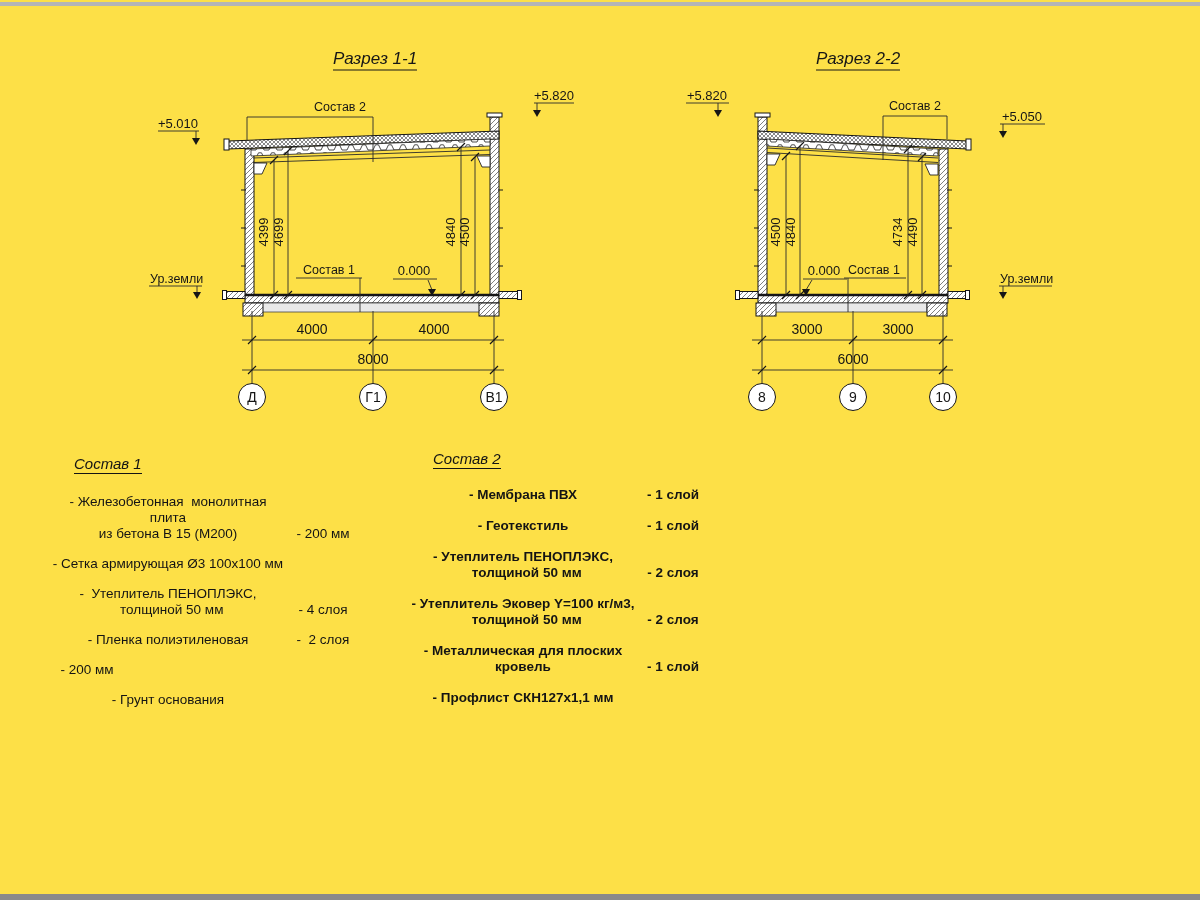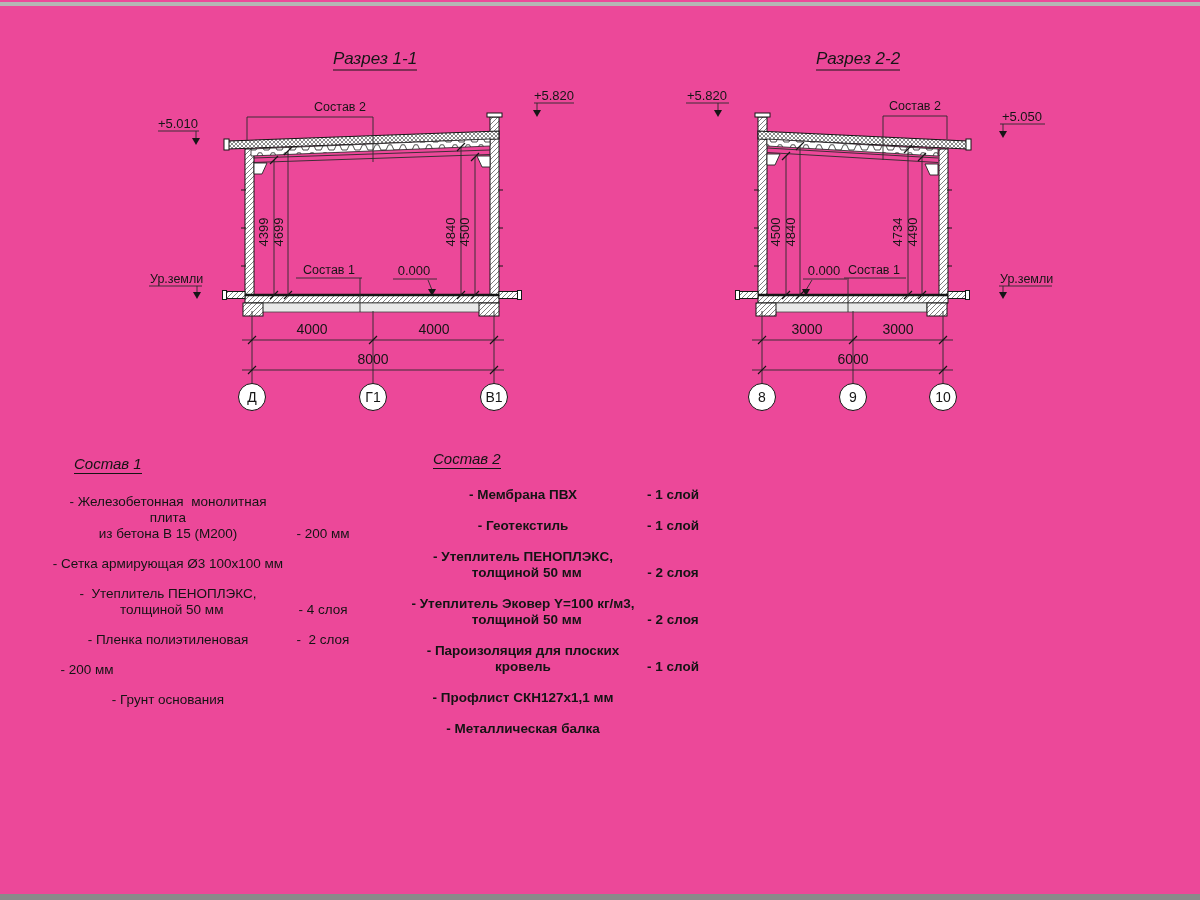--- a/index.html
+++ b/index.html
@@ -1,16 +1,16 @@
 <!DOCTYPE html>
 <html><head>
 <meta charset="utf-8">
 <style>
   html,body{margin:0;padding:0;background:#fff;}
-  .page{position:relative;width:1200px;height:900px;background:#ec4899;overflow:hidden;
+  .page{position:relative;width:1200px;height:900px;background:#fde047;overflow:hidden;
         font-family:"Liberation Sans",sans-serif;color:#161616;}
   .border-top{position:absolute;left:0;top:2px;width:100%;height:4px;background:#b5b5b5;}
   .border-bottom{position:absolute;left:0;bottom:0;width:100%;height:6px;background:#8a8a8a;}
   svg.drawings{position:absolute;left:0;top:0;width:1200px;height:430px;}
   svg text{font-family:"Liberation Sans",sans-serif;fill:#161616;}
   .tt{font-size:17px;font-style:italic;}
   .lb{font-size:12.5px;}
   .dm{font-size:14px;}
   .dmr{font-size:13px;}
   .ax{font-size:14px;}
@@ -244,27 +244,23 @@
       <span class="nm">- Утеплитель ПЕНОПЛЭКС,
   толщиной 50 мм</span>
       <span class="qty">- 2 слоя</span>
     </div>
     <div class="row">
       <span class="nm">- Утеплитель Эковер Y=100 кг/м3,
   толщиной 50 мм</span>
       <span class="qty">- 2 слоя</span>
     </div>
     <div class="row">
-      <span class="nm">- Пароизоляция для плоских кровель</span>
+      <span class="nm">- Металлическая для плоских кровель</span>
       <span class="qty">- 1 слой</span>
     </div>
     <div class="row">
       <span class="nm">- Профлист СКН127х1,1 мм</span>
       <span class="qty"></span>
     </div>
-    <div class="row">
-      <span class="nm">- Металлическая балка</span>
-      <span class="qty"></span>
-    </div>
   </div>
 
   <div class="border-bottom"></div>
 </div>
 
 </body></html>

